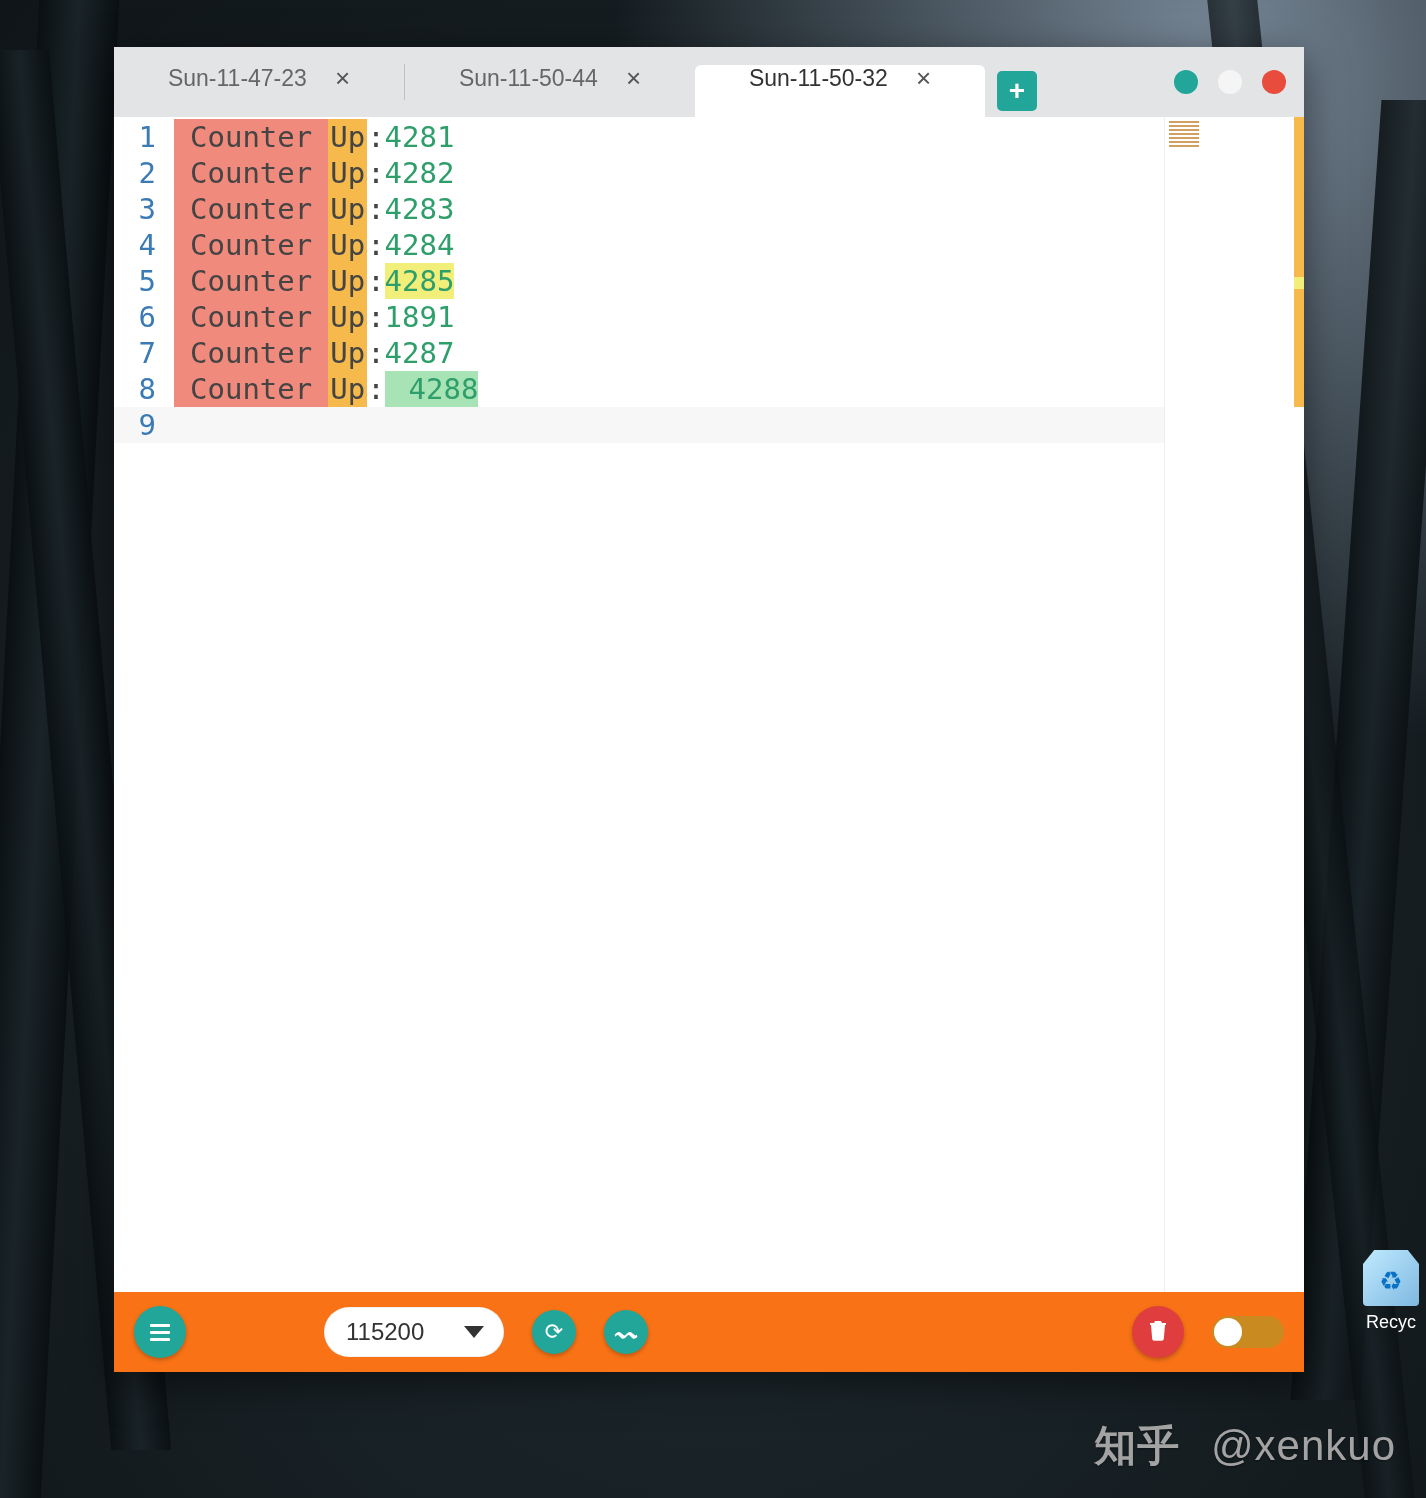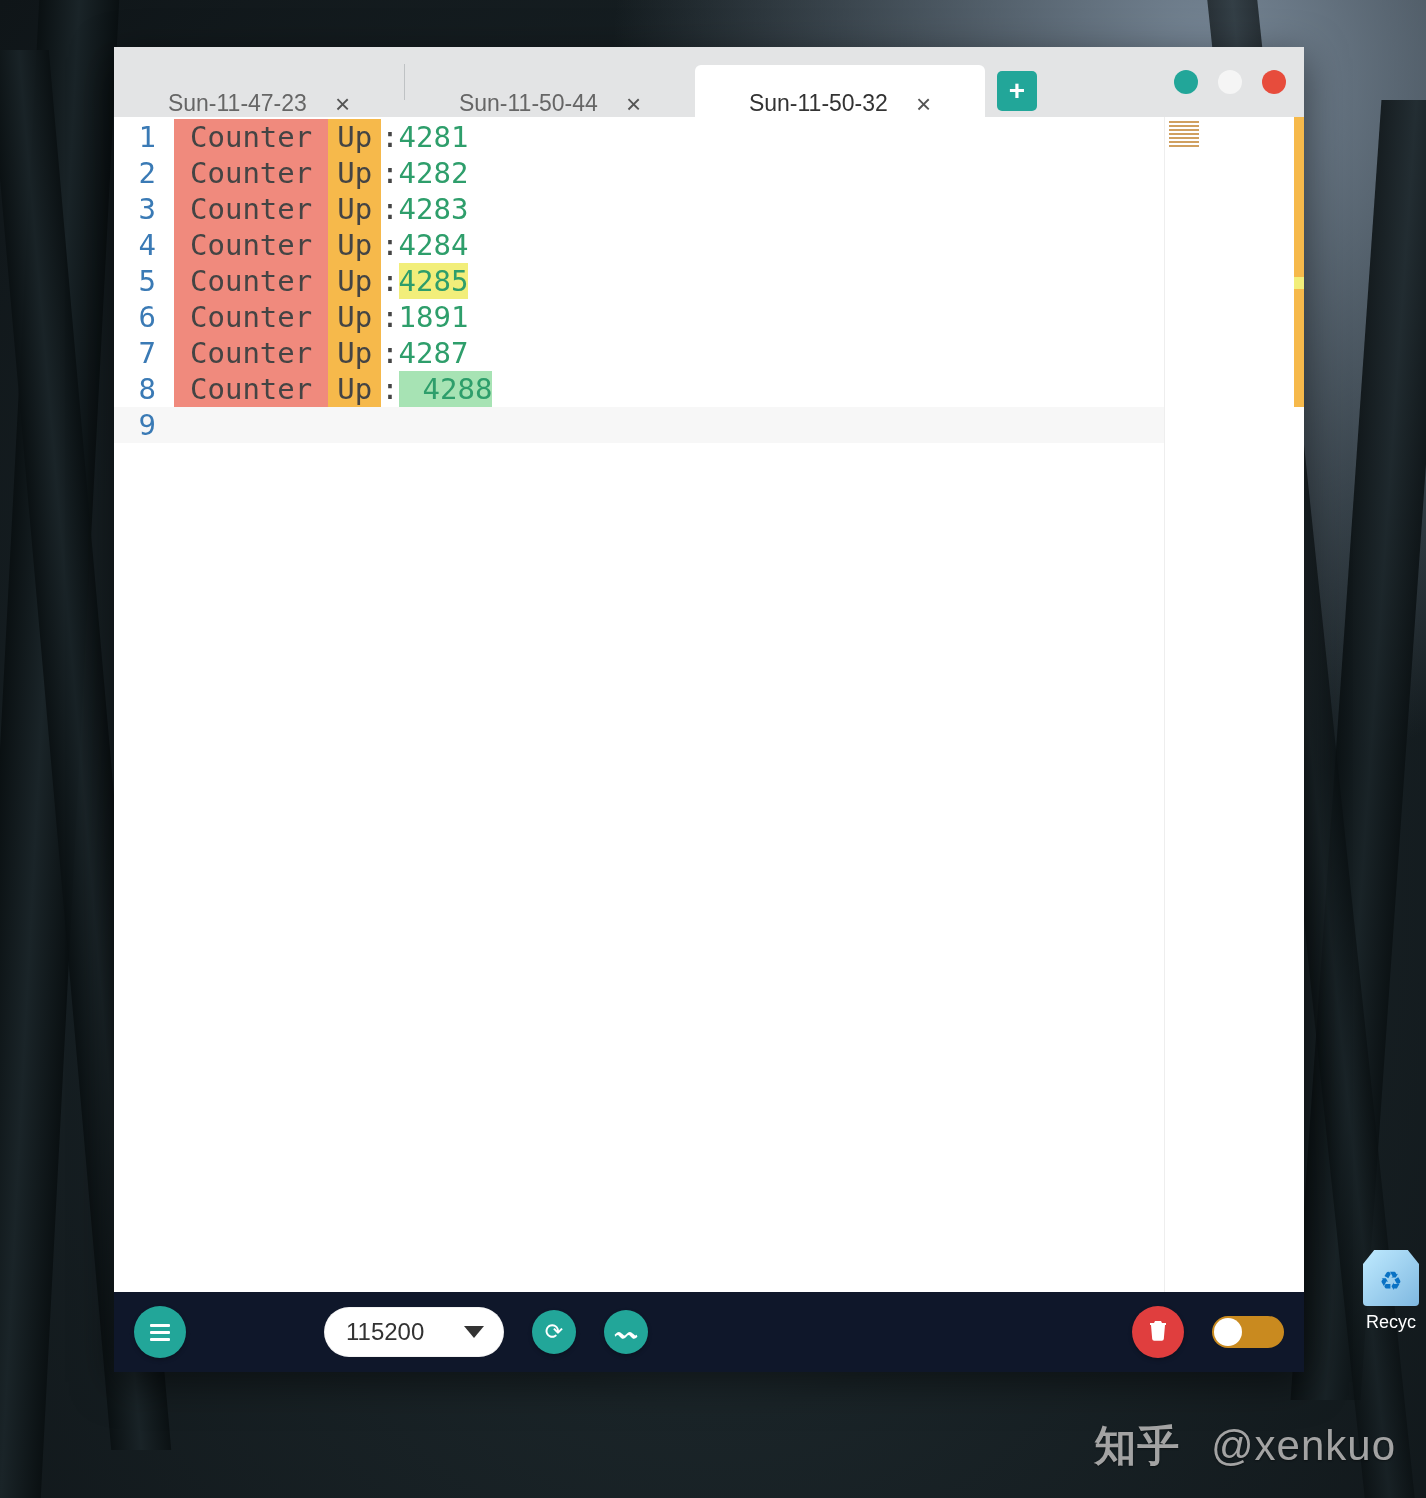--- a/index.html
+++ b/index.html
@@ -56,21 +56,21 @@
   .wc-white { background: #f5f5f5; }
   .wc-red { background: #e74c3c; }
 
   .tabs {
     display: flex;
     align-items: flex-end;
     height: 100%;
   }
   .tab {
     display: flex;
-    align-items: flex-end;
+    align-items: flex-start;
     justify-content: center;
     gap: 28px;
     height: 52px;
     padding: 0 24px;
     color: #666;
     font-size: 23px;
     position: relative;
     min-width: 290px;
   }
   .tab.inactive { background: transparent; }
@@ -101,21 +101,21 @@
   }
   .line { display: flex; align-items: center; height: 36px; }
   .gutter {
     width: 60px;
     text-align: right;
     padding-right: 18px;
     color: #3a7ab5;
     font-weight: 500;
   }
   .tok-counter { background: #f08a7d; color: #444; padding: 0 16px; }
-  .tok-up      { background: #f6b94b; color: #444; padding: 0 9px; }
+  .tok-up      { background: #f6b94b; color: #444; padding: 0 2px; }
   .tok-colon   { color: #444; }
   .tok-val     { color: #2e9e6b; }
   .hl-yellow   { background: #f2ee7a; }
   .hl-green    { background: #a7e3b4; padding-left: 24px; }
   .current-line { background: #f7f7f7; }
 
   .minimap {
     width: 140px;
     border-left: 1px solid #eee;
     position: relative;
@@ -126,21 +126,21 @@
     left: 4px; top: 4px;
     width: 30px; height: 26px;
     background: repeating-linear-gradient(0deg,#d0a060 0 2px,#fff 2px 4px);
   }
   .mini-scroll-y { position: absolute; right: 0; top: 0; width: 10px; height: 100%; }
   .mini-sb-fill { position: absolute; right: 0; top: 0; width: 10px; background: #f6b94b; }
   .mini-sb-y-notch { position: absolute; right: 0; width: 10px; height: 12px; background: #f2ee7a; }
 
   .bottom-bar {
     height: 80px;
-    background: #0f172a;
+    background: #f97316;
     display: flex;
     align-items: center;
     padding: 0 20px;
     gap: 28px;
   }
   .circ-btn {
     width: 52px; height: 52px; border-radius: 50%;
     display: flex; align-items: center; justify-content: center;
     color: #fff;
     box-shadow: 0 2px 4px rgba(0,0,0,.25);

